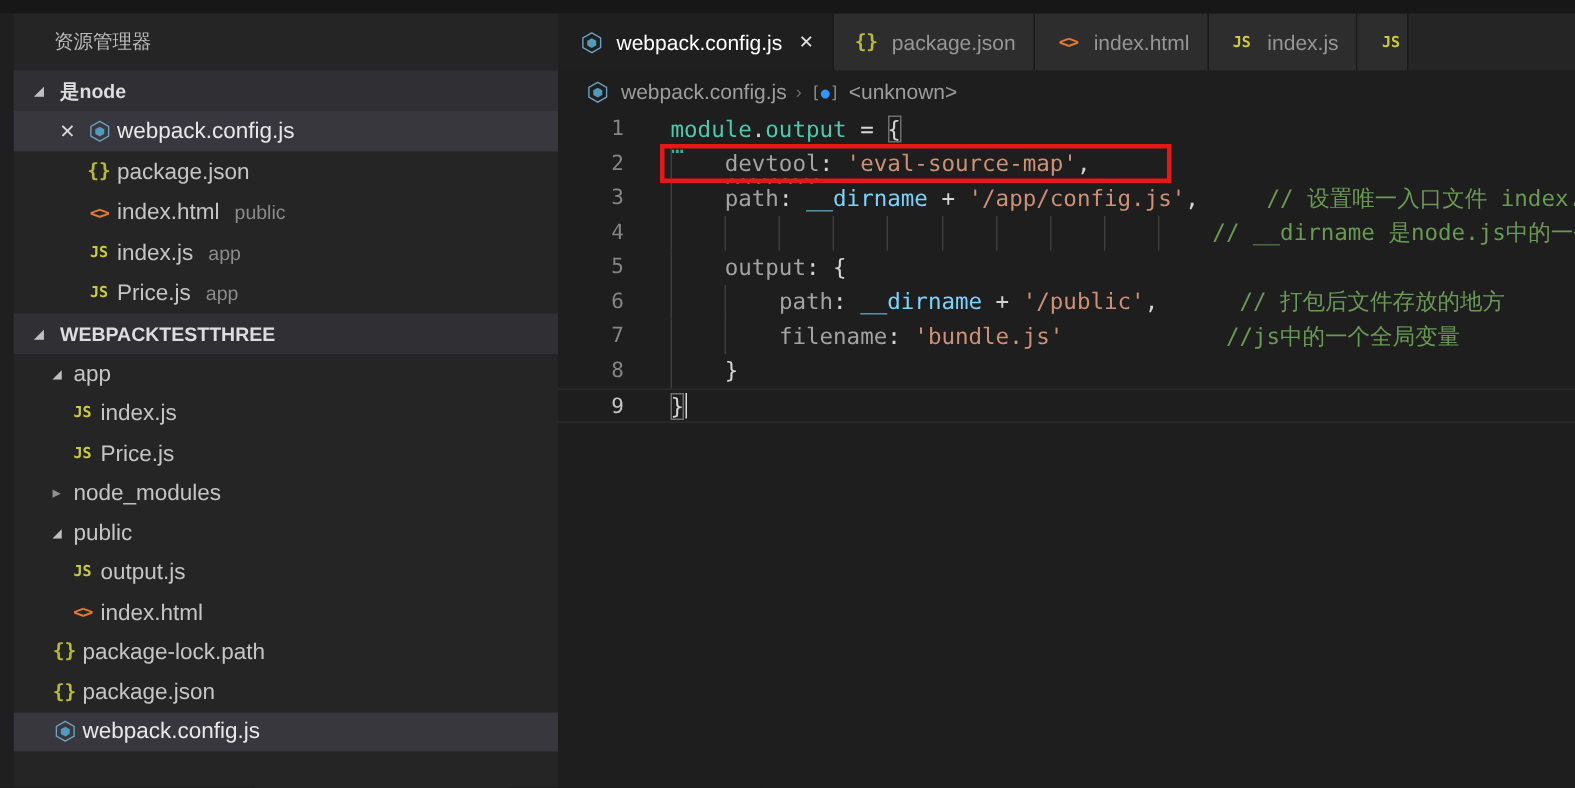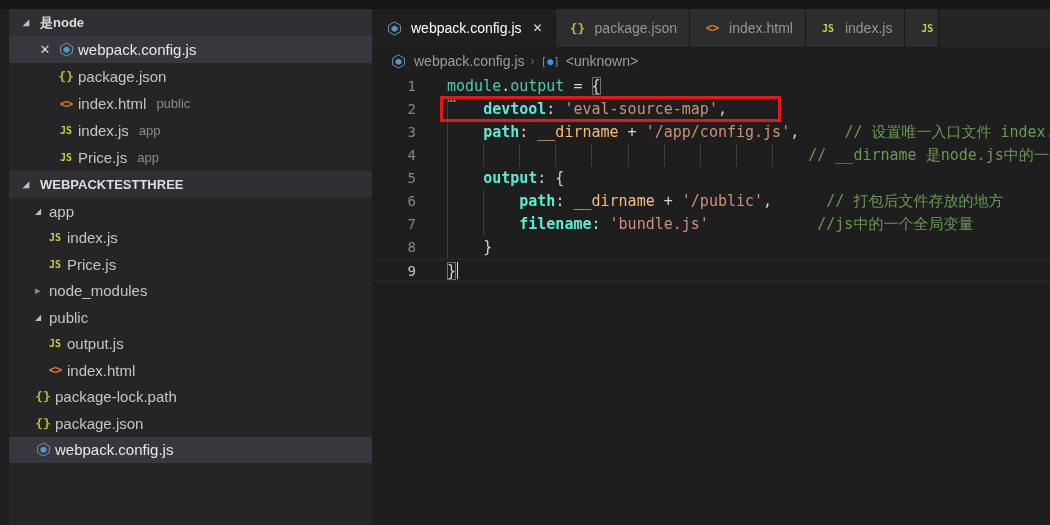--- a/index.html
+++ b/index.html
@@ -50,39 +50,42 @@
   .sym-ic { font-family: "DejaVu Sans Mono", monospace; font-size: 11px; color: #8a8a8a; }
   .sym-dot { color: #3794ff; font-size: 10px; }
 
   
   #code { position: relative; font-family: "DejaVu Sans Mono", monospace; font-size: 15px; }
   .code-line { position: relative; height: 23px; line-height: 23px; padding-left: 75px; white-space: pre; }
   .ln { position: absolute; left: 0; top: 0; width: 44px; text-align: right; color: #858585; font-size: 14px; }
   .ln.bright { color: #c6c6c6; }
   .guide { position: absolute; top: 0; bottom: 0; width: 1px; background: #3c3c3c; }
   .tk-mod { color: #4ec9b0; }
-  .tk-prop { color: #5eead4; font-weight: bold; }
+  .tk-prop { color: #a3a3a3; }
   .tk-str { color: #ce9178; }
   .tk-cmt { color: #6a9955; }
   .tk-pun { color: #d4d4d4; }
-  .tk-dir { color: #fdba74; }
+  .tk-dir { color: #7dd3fc; }
   .tk-brk { color: #d4d4d4; outline: 1px solid #6e6e6e; outline-offset: -1px; }
   .tk-sq { text-decoration: underline wavy #3c9f40 1px; text-underline-offset: 4px; }
   .redbox { position: absolute; left: 68px; top: -2px; width: 341px; height: 26px; border: 3px solid #e51717; z-index: 3; }
   .dots { position: absolute; left: 75px; top: 11px; color: #3fae93; font-size: 15px; letter-spacing: -2px; }
   .caret { display: inline-block; width: 1px; height: 17px; background: #dcdcdc; vertical-align: -3px; margin-left: 1px; }
   .code-line.active-line { border-top: 1px solid #2a2a2a; border-bottom: 1px solid #2a2a2a; }
 </style>
 </head>
 <body>
 
 <div id="top-strip"></div>
 <div id="left-strip"></div>
 
 <div id="sidebar">
+  <div class="sb-title">
+    <span>资源管理器</span>
+  </div>
   <div class="section-header">
     <span class="twistie">◢</span>
     <span>是node</span>
   </div>
   <div id="open-editors">
       <div class="row oe sel" style="padding-left: 25px;">
         <span class="close-slot">✕</span>
         <span class="ic">
           <svg width="15" height="15" viewBox="0 0 16 16">
             <path d="M8 1 L14.3 4.6 L14.3 11.4 L8 15 L1.7 11.4 L1.7 4.6 Z" fill="none" stroke="#6a9fc0" stroke-width="1"></path>

